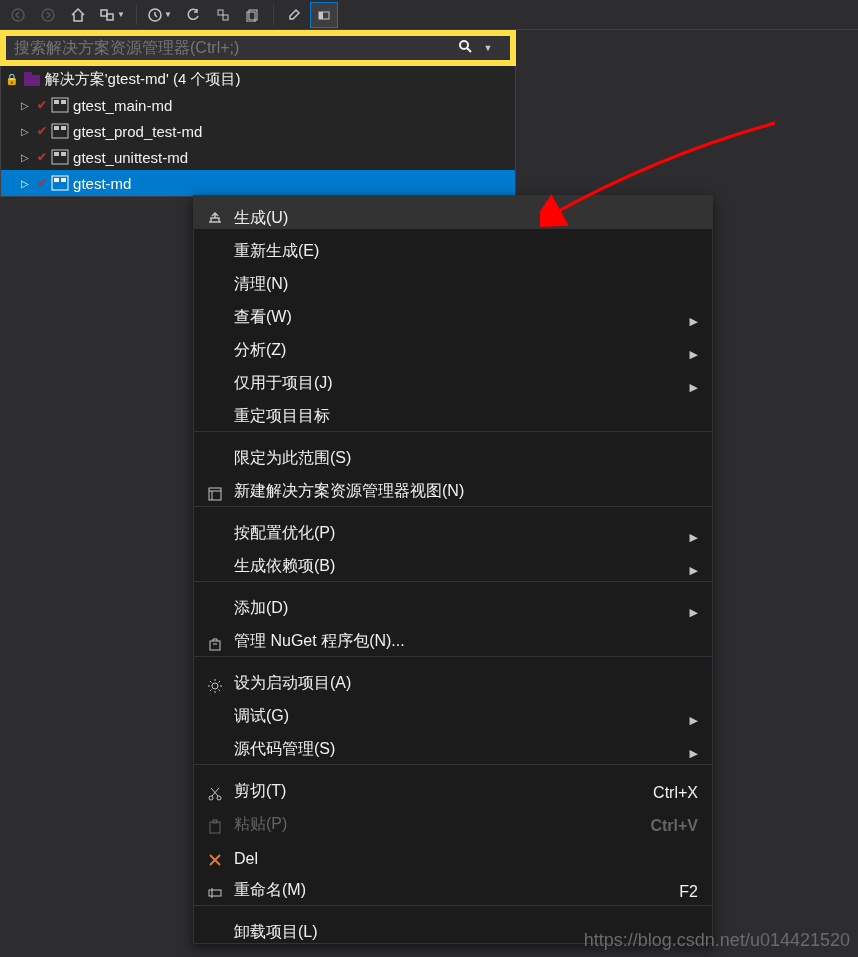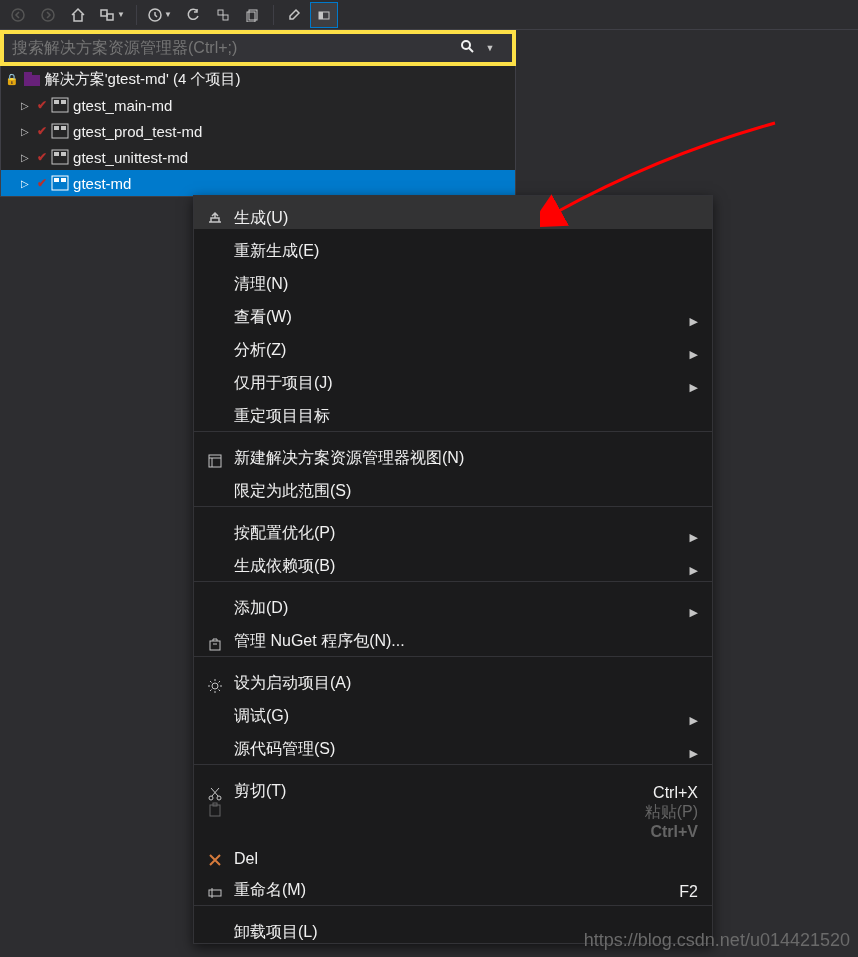--- a/index.html
+++ b/index.html
@@ -3,38 +3,38 @@
 <meta charset="utf-8">
 <style>
   * { box-sizing: border-box; margin: 0; padding: 0; font-family: "Microsoft YaHei", "Segoe UI", sans-serif; }
   body { background: #2d2d30; width: 858px; height: 957px; position: relative; overflow: hidden; color: #f1f1f1; font-size: 15px; }
 
   .toolbar { height: 30px; background: #2d2d30; border-bottom: 1px solid #3f3f46; display: flex; align-items: center; padding: 0 4px; gap: 2px; }
   .tb-btn { width: 28px; height: 26px; display: flex; align-items: center; justify-content: center; color: #c5c5c5; }
   .tb-sep { width: 1px; height: 20px; background: #3f3f46; margin: 0 4px; }
   .tb-active { background: #3e3e42; border: 1px solid #007acc; }
 
-  .search-row { height: 36px; background: #333337; border: 4px solid #fde047; display: flex; align-items: center; padding: 0 8px; color: #999; }
+  .search-row { height: 36px; background: #333337; border: 6px solid #fde047; display: flex; align-items: center; padding: 0 8px; color: #999; }
   .search-row input { flex: 1; background: transparent; border: none; color: #999; font-size: 16px; outline: none; }
   .search-drop { width: 28px; text-align: center; }
 
   .tree { background: #252526; border: 1px solid #3f3f46; border-top: none; width: 516px; }
   .row { height: 26px; display: flex; align-items: center; padding-left: 4px; gap: 4px; }
   .row.child { padding-left: 20px; }
   .row.selected { background: #007acc; color: #fff; }
   .row.selected.bold span.label { font-weight: normal; }
   .arrow { width: 12px; color: #c5c5c5; font-size: 10px; }
   .check { color: #b5312e; font-weight: bold; font-size: 12px; }
   .picon { width: 18px; height: 16px; }
   .label { color: inherit; }
 
   .context-menu { position: absolute; left: 193px; top: 195px; width: 520px; background: #1b1b1c; border: 1px solid #333337; box-shadow: 0 4px 12px rgba(0,0,0,0.6); }
   .cm-item { height: 33px; display: flex; align-items: flex-end; padding: 0 14px 0 40px; position: relative; color: #f1f1f1; font-size: 16px; }
   .cm-item.hovered { background: #333334; }
-  .cm-item.disabled { color: #656565; flex-direction: column; }
+  .cm-item.disabled { color: #656565; }
   .cm-icon { position: absolute; left: 10px; width: 22px; display: flex; justify-content: center; color: #c5c5c5; }
   .cm-item.disabled .cm-icon { color: #656565; }
   .cm-label { flex: 1; }
   .cm-shortcut { color: #f1f1f1; }
   .cm-item.disabled .cm-shortcut { color: #656565; font-weight: bold; }
   .cm-sub { color: #c5c5c5; font-size: 11px; }
   .cm-sep { height: 1px; background: #333337; margin: 4px 0; }
 
   .arrow-annotation { position: absolute; pointer-events: none; }
   .watermark { position: absolute; right: 8px; bottom: 6px; color: #6a6a6a; font-size: 18px; }
@@ -194,31 +194,31 @@
     </div>
   <div class="cm-item">
       <span class="cm-label">仅用于项目(J)</span>
       <span class="cm-sub">▶</span>
     </div>
   <div class="cm-item">
       <span class="cm-label">重定项目目标</span>
     </div>
   <div class="cm-sep"></div>
   <div class="cm-item">
+      <span class="cm-label">限定为此范围(S)</span>
+    </div>
+  <div class="cm-item">
     <span class="cm-icon">
         <svg width="16" height="16" viewBox="0 0 16 16">
           <rect x="2" y="2" width="12" height="12" fill="none" stroke="#c5c5c5"></rect>
           <path d="M2 5 H14 M5 5 V14" stroke="#c5c5c5"></path>
         </svg>
       </span>
     <span class="cm-label">新建解决方案资源管理器视图(N)</span>
   </div>
-  <div class="cm-item">
-      <span class="cm-label">限定为此范围(S)</span>
-    </div>
   <div class="cm-sep"></div>
   <div class="cm-item">
       <span class="cm-label">按配置优化(P)</span>
       <span class="cm-sub">▶</span>
     </div>
   <div class="cm-item">
       <span class="cm-label">生成依赖项(B)</span>
       <span class="cm-sub">▶</span>
     </div>
   <div class="cm-sep"></div>

